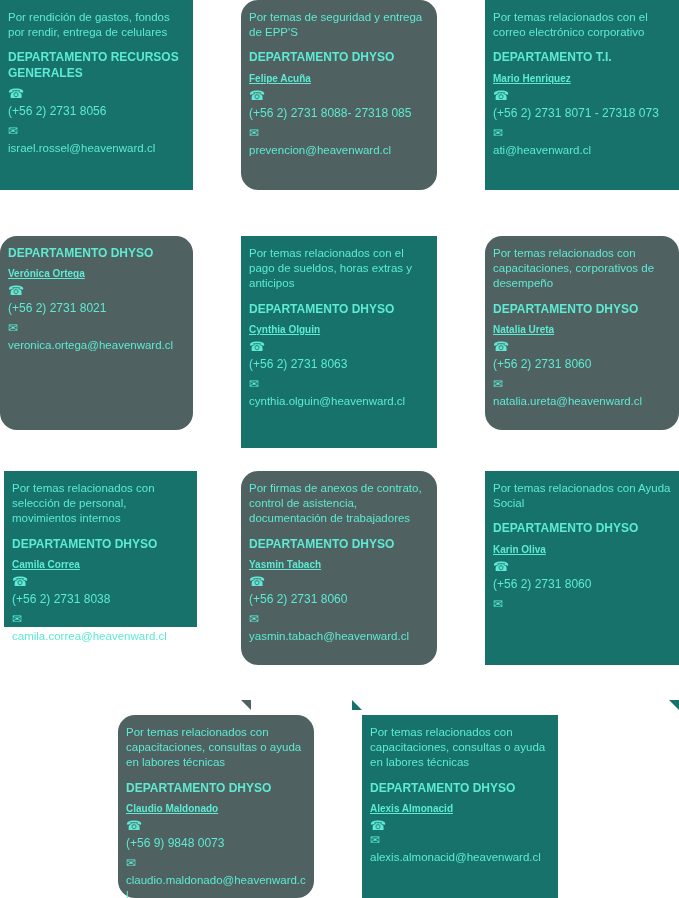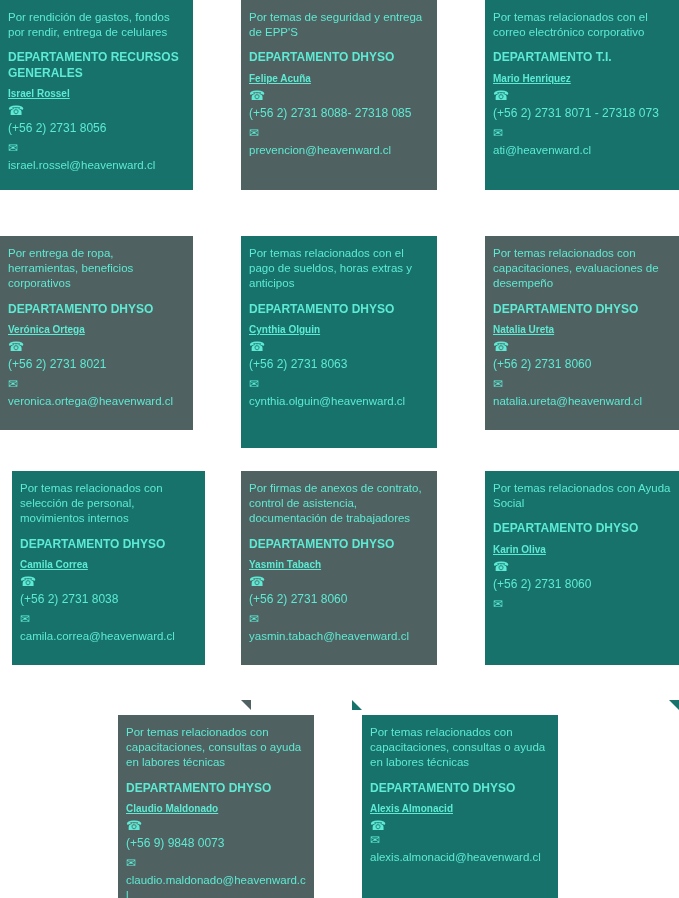--- a/index.html
+++ b/index.html
@@ -68,38 +68,38 @@
     line-height: 1.35;
     margin: 2px 0 0 0;
     word-break: break-word;
   }
   
   .teal {
     background: #17726c;
   }
   .slate {
     background: #4f6160;
+    border-radius: 17px;
   }
   
   .corner {
     position: absolute;
     width: 0;
     height: 0;
     border-style: solid;
   }
 </style>
 </head>
 <body>
 
 <div class="grid">
 
   <div class="card teal" style="left:0px; top:0px; width:193px; height:190px;">
     <p class="intro">Por rendición de gastos, fondos por rendir, entrega de celulares</p>
     <p class="dept">DEPARTAMENTO RECURSOS GENERALES</p>
-    <p class="name">Israel Rossel</p>
     <p class="icon-row">☎</p>
     <p class="phone">(+56 2) 2731 8056</p>
     <p class="mail-icon">✉</p>
     <p class="email">israel.rossel@heavenward.cl</p>
   </div>
 
   <div class="card slate" style="left:241px; top:0px; width:196px; height:190px;">
     <p class="intro">Por temas de seguridad y entrega de EPP'S</p>
     <p class="dept">DEPARTAMENTO DHYSO</p>
     <p class="name">Felipe Acuña</p>
@@ -113,50 +113,49 @@
     <p class="intro">Por temas relacionados con el correo electrónico corporativo</p>
     <p class="dept">DEPARTAMENTO T.I.</p>
     <p class="name">Mario Henriquez</p>
     <p class="icon-row">☎</p>
     <p class="phone">(+56 2) 2731 8071 - 27318 073</p>
     <p class="mail-icon">✉</p>
     <p class="email">ati@heavenward.cl</p>
   </div>
 
   <div class="card slate" style="left:0px; top:236px; width:193px; height:194px;">
-    <p class="intro">Por entrega de ropa, herramientas, beneficios corporativos</p>
     <p class="dept">DEPARTAMENTO DHYSO</p>
     <p class="name">Verónica Ortega</p>
     <p class="icon-row">☎</p>
     <p class="phone">(+56 2) 2731 8021</p>
     <p class="mail-icon">✉</p>
     <p class="email">veronica.ortega@heavenward.cl</p>
   </div>
 
   <div class="card teal" style="left:241px; top:236px; width:196px; height:212px;">
     <p class="intro">Por temas relacionados con el pago de sueldos, horas extras y anticipos</p>
     <p class="dept">DEPARTAMENTO DHYSO</p>
     <p class="name">Cynthia Olguin</p>
     <p class="icon-row">☎</p>
     <p class="phone">(+56 2) 2731 8063</p>
     <p class="mail-icon">✉</p>
     <p class="email">cynthia.olguin@heavenward.cl</p>
   </div>
 
   <div class="card slate" style="left:485px; top:236px; width:194px; height:194px;">
-    <p class="intro">Por temas relacionados con capacitaciones, evaluaciones de desempeño</p>
+    <p class="intro">Por temas relacionados con capacitaciones, corporativos de desempeño</p>
     <p class="dept">DEPARTAMENTO DHYSO</p>
     <p class="name">Natalia Ureta</p>
     <p class="icon-row">☎</p>
     <p class="phone">(+56 2) 2731 8060</p>
     <p class="mail-icon">✉</p>
     <p class="email">natalia.ureta@heavenward.cl</p>
   </div>
 
-  <div class="card teal" style="left:12px; top:471px; width:193px; height:194px;">
+  <div class="card teal" style="left:4px; top:471px; width:193px; height:156px;">
     <p class="intro">Por temas relacionados con selección de personal, movimientos internos</p>
     <p class="dept">DEPARTAMENTO DHYSO</p>
     <p class="name">Camila Correa</p>
     <p class="icon-row">☎</p>
     <p class="phone">(+56 2) 2731 8038</p>
     <p class="mail-icon">✉</p>
     <p class="email">camila.correa@heavenward.cl</p>
   </div>
 
   <div class="card slate" style="left:241px; top:471px; width:196px; height:194px;">

